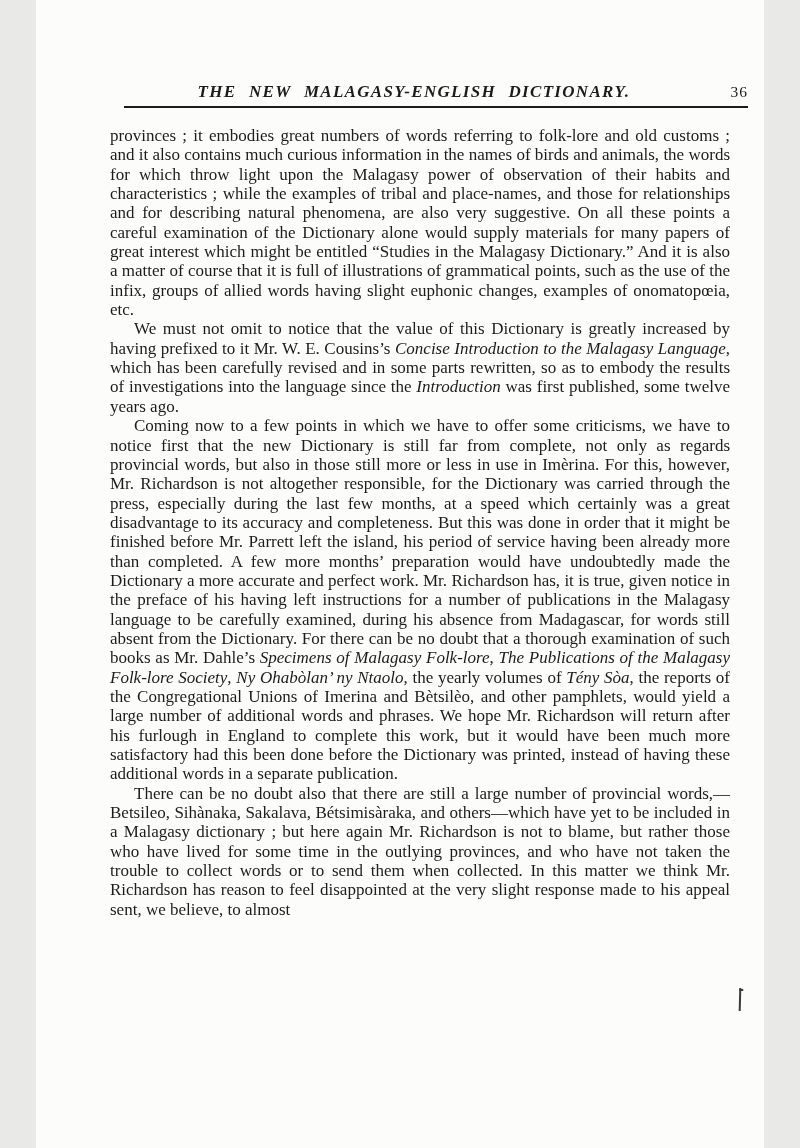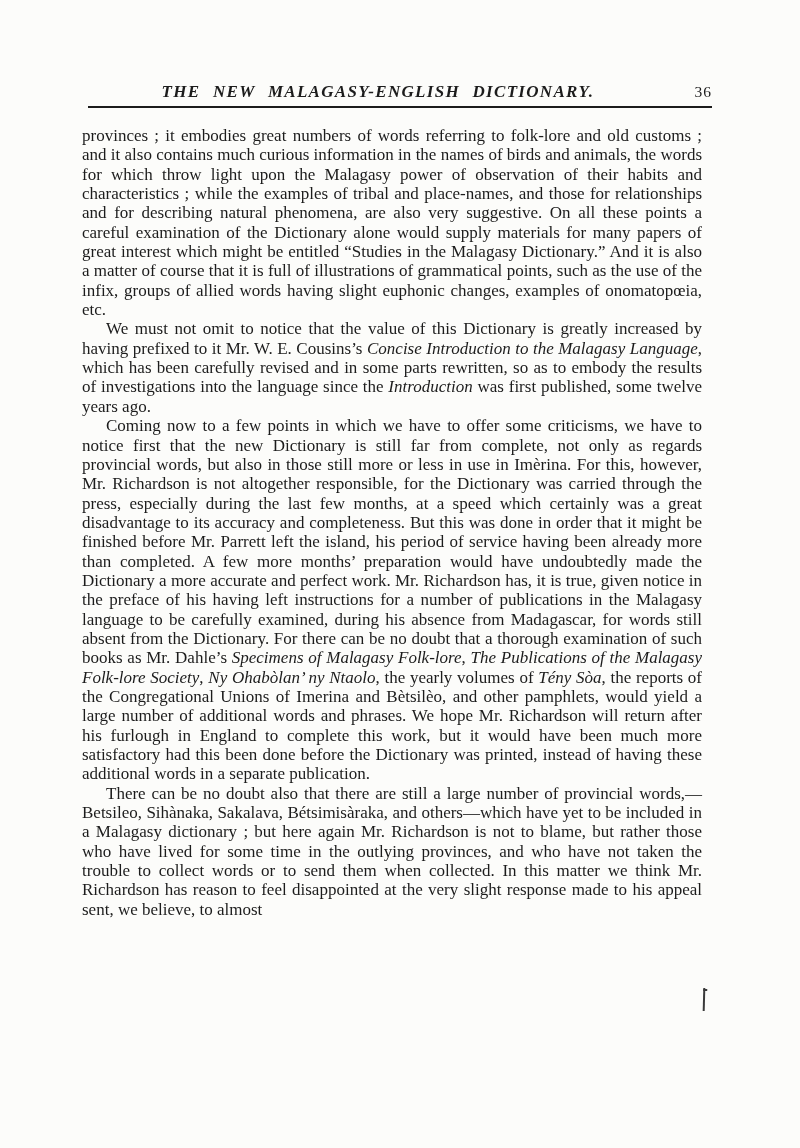--- a/index.html
+++ b/index.html
@@ -1,18 +1,18 @@
 <!DOCTYPE html>
 <html><head>
 <meta charset="utf-8">
 <style>
   html,body{margin:0;padding:0;background:#e9e9e7;}
   .page{
     position:relative;
-    width:800px;height:1148px;
+    width:728px;height:1148px;
     margin:0 auto;
     background:#fcfcfa;
     color:#1c1c1c;
     font-family:"Liberation Serif","DejaVu Serif",serif;
     overflow:hidden;
   }
   .header{
     position:absolute;left:88px;top:82px;width:624px;
     display:flex;align-items:baseline;
   }
@@ -24,21 +24,21 @@
   }
   .header-pagenum{
     width:44px;text-align:right;
     font-size:15.5px;letter-spacing:1px;
   }
   .header-rule{
     position:absolute;left:88px;top:106px;width:624px;height:2px;
     background:#1c1c1c;
   }
   .body-text{
-    position:absolute;left:82px;top:126px;width:620px;
+    position:absolute;left:74px;top:126px;width:620px;
     font-size:17px;line-height:19.35px;
     text-align:justify;
     font-family:Liberation Serif, serif;
   }
   .para{margin:0;padding:0;}
   .para.indent{text-indent:24px;}
   .para i{font-style:italic;}
   .scan-artifact{
     position:absolute;left:703px;top:988px;width:2px;height:23px;
     background:#3a3a3a;transform:rotate(1.5deg);

